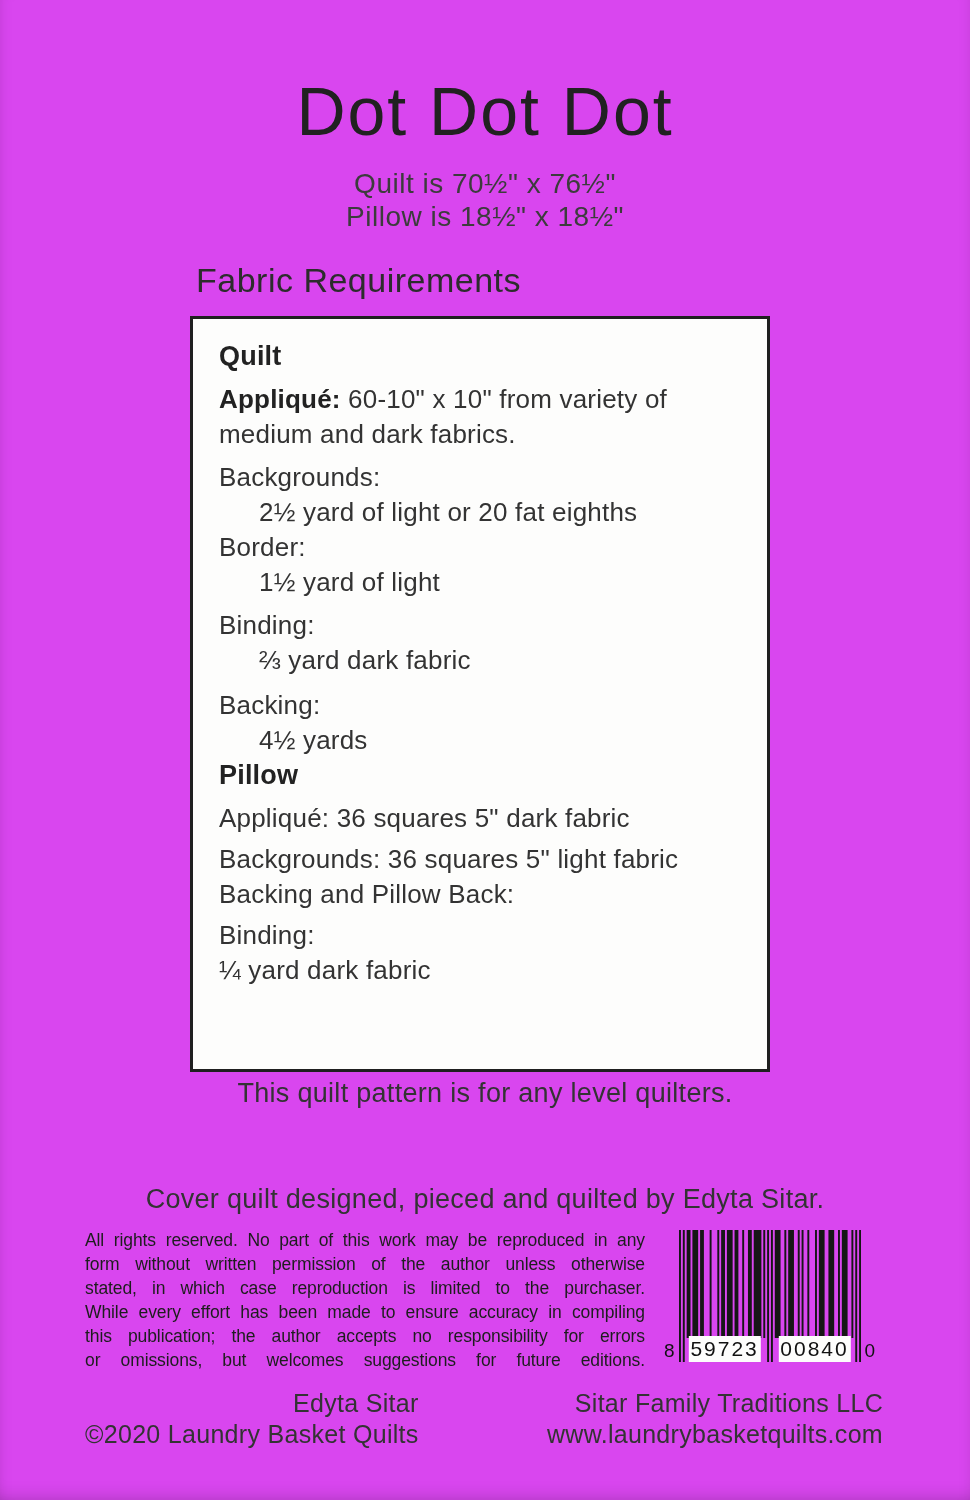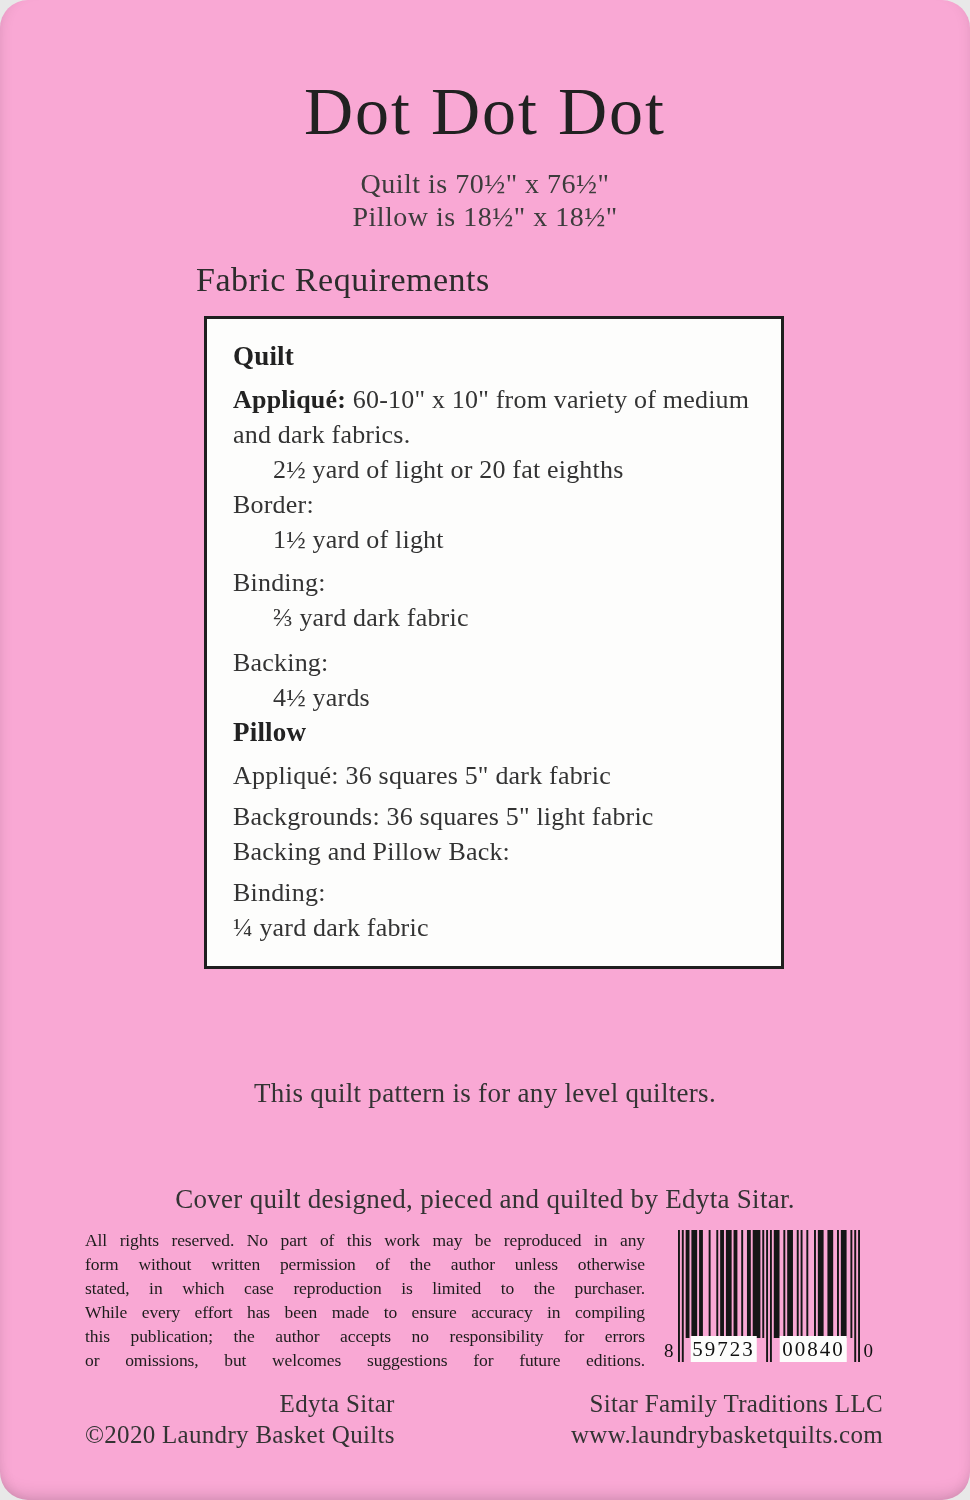--- a/index.html
+++ b/index.html
@@ -1,49 +1,48 @@
 <!DOCTYPE html>
 <html><head>
 <meta charset="utf-8">
 <style>
   html,body{margin:0;padding:0;background:#e8e8e8;}
   .page{
     position:relative;
     width:970px;height:1500px;
     margin:0 auto;
-    background:#f9a8d4;
-    font-family:Liberation Serif, serif;
+    background:#d946ef;
+    font-family:Liberation Sans, sans-serif;
     color:#2a2a2a;
     overflow:hidden;
     box-shadow: inset 0 -16px 20px -18px rgba(0,0,0,.28),
                 inset 12px 0 16px -15px rgba(0,0,0,.16),
                 inset -12px 0 16px -15px rgba(0,0,0,.12);
-    border-radius: 28px;
   }
   .title{
     position:absolute;top:76px;left:0;width:100%;
     text-align:center;
     font-size:68px;line-height:1.05;
     letter-spacing:2px;
     color:#212121;
   }
   .sub1,.sub2{
     position:absolute;left:0;width:100%;
     text-align:center;
     font-size:28px;color:#3c3c3c;letter-spacing:.5px;
   }
   .sub1{top:168px;}
   .sub2{top:201px;}
   .fr-heading{
     position:absolute;left:196px;top:261px;
     font-size:34px;color:#2c2c2c;letter-spacing:.5px;
   }
   .req-box{
-    position:absolute;left:204px;top:316px;
-    width:580px;height:653px;
+    position:absolute;left:190px;top:316px;
+    width:580px;height:756px;
     box-sizing:border-box;
     border:3px solid #1f1f1f;
     padding:20px 14px 0 26px;
     background:#fdfdfc;
   }
   .line{font-size:26px;line-height:35px;color:#333;letter-spacing:.2px;}
   .line.b{font-weight:bold;font-size:27px;color:#222;}
   .line .b{font-weight:bold;color:#222;}
   .ind{padding-left:40px;}
   .gap{margin-top:8px;}
@@ -105,20 +104,21 @@
   <div class="sub1">Quilt is 70½" x 76½"</div>
   <div class="sub2">Pillow is 18½" x 18½"</div>
 
   <div class="fr-heading">Fabric Requirements</div>
 
   <div class="req-box">
     <div class="line b">Quilt</div>
 
     <div class="line gap"><span class="b">Appliqué:</span> <span>60-10" x 10"  from variety of medium and dark fabrics.</span></div>
 
+    <div class="line gap">Backgrounds:</div>
     <div class="line ind">2½ yard of light or 20 fat eighths</div>
     <div class="line">Border:</div>
     <div class="line ind">1½ yard of light</div>
 
     <div class="line gap">Binding:</div>
     <div class="line ind">⅔ yard dark fabric</div>
 
     <div class="line gap-md">Backing:</div>
     <div class="line ind">4½ yards</div>
 

